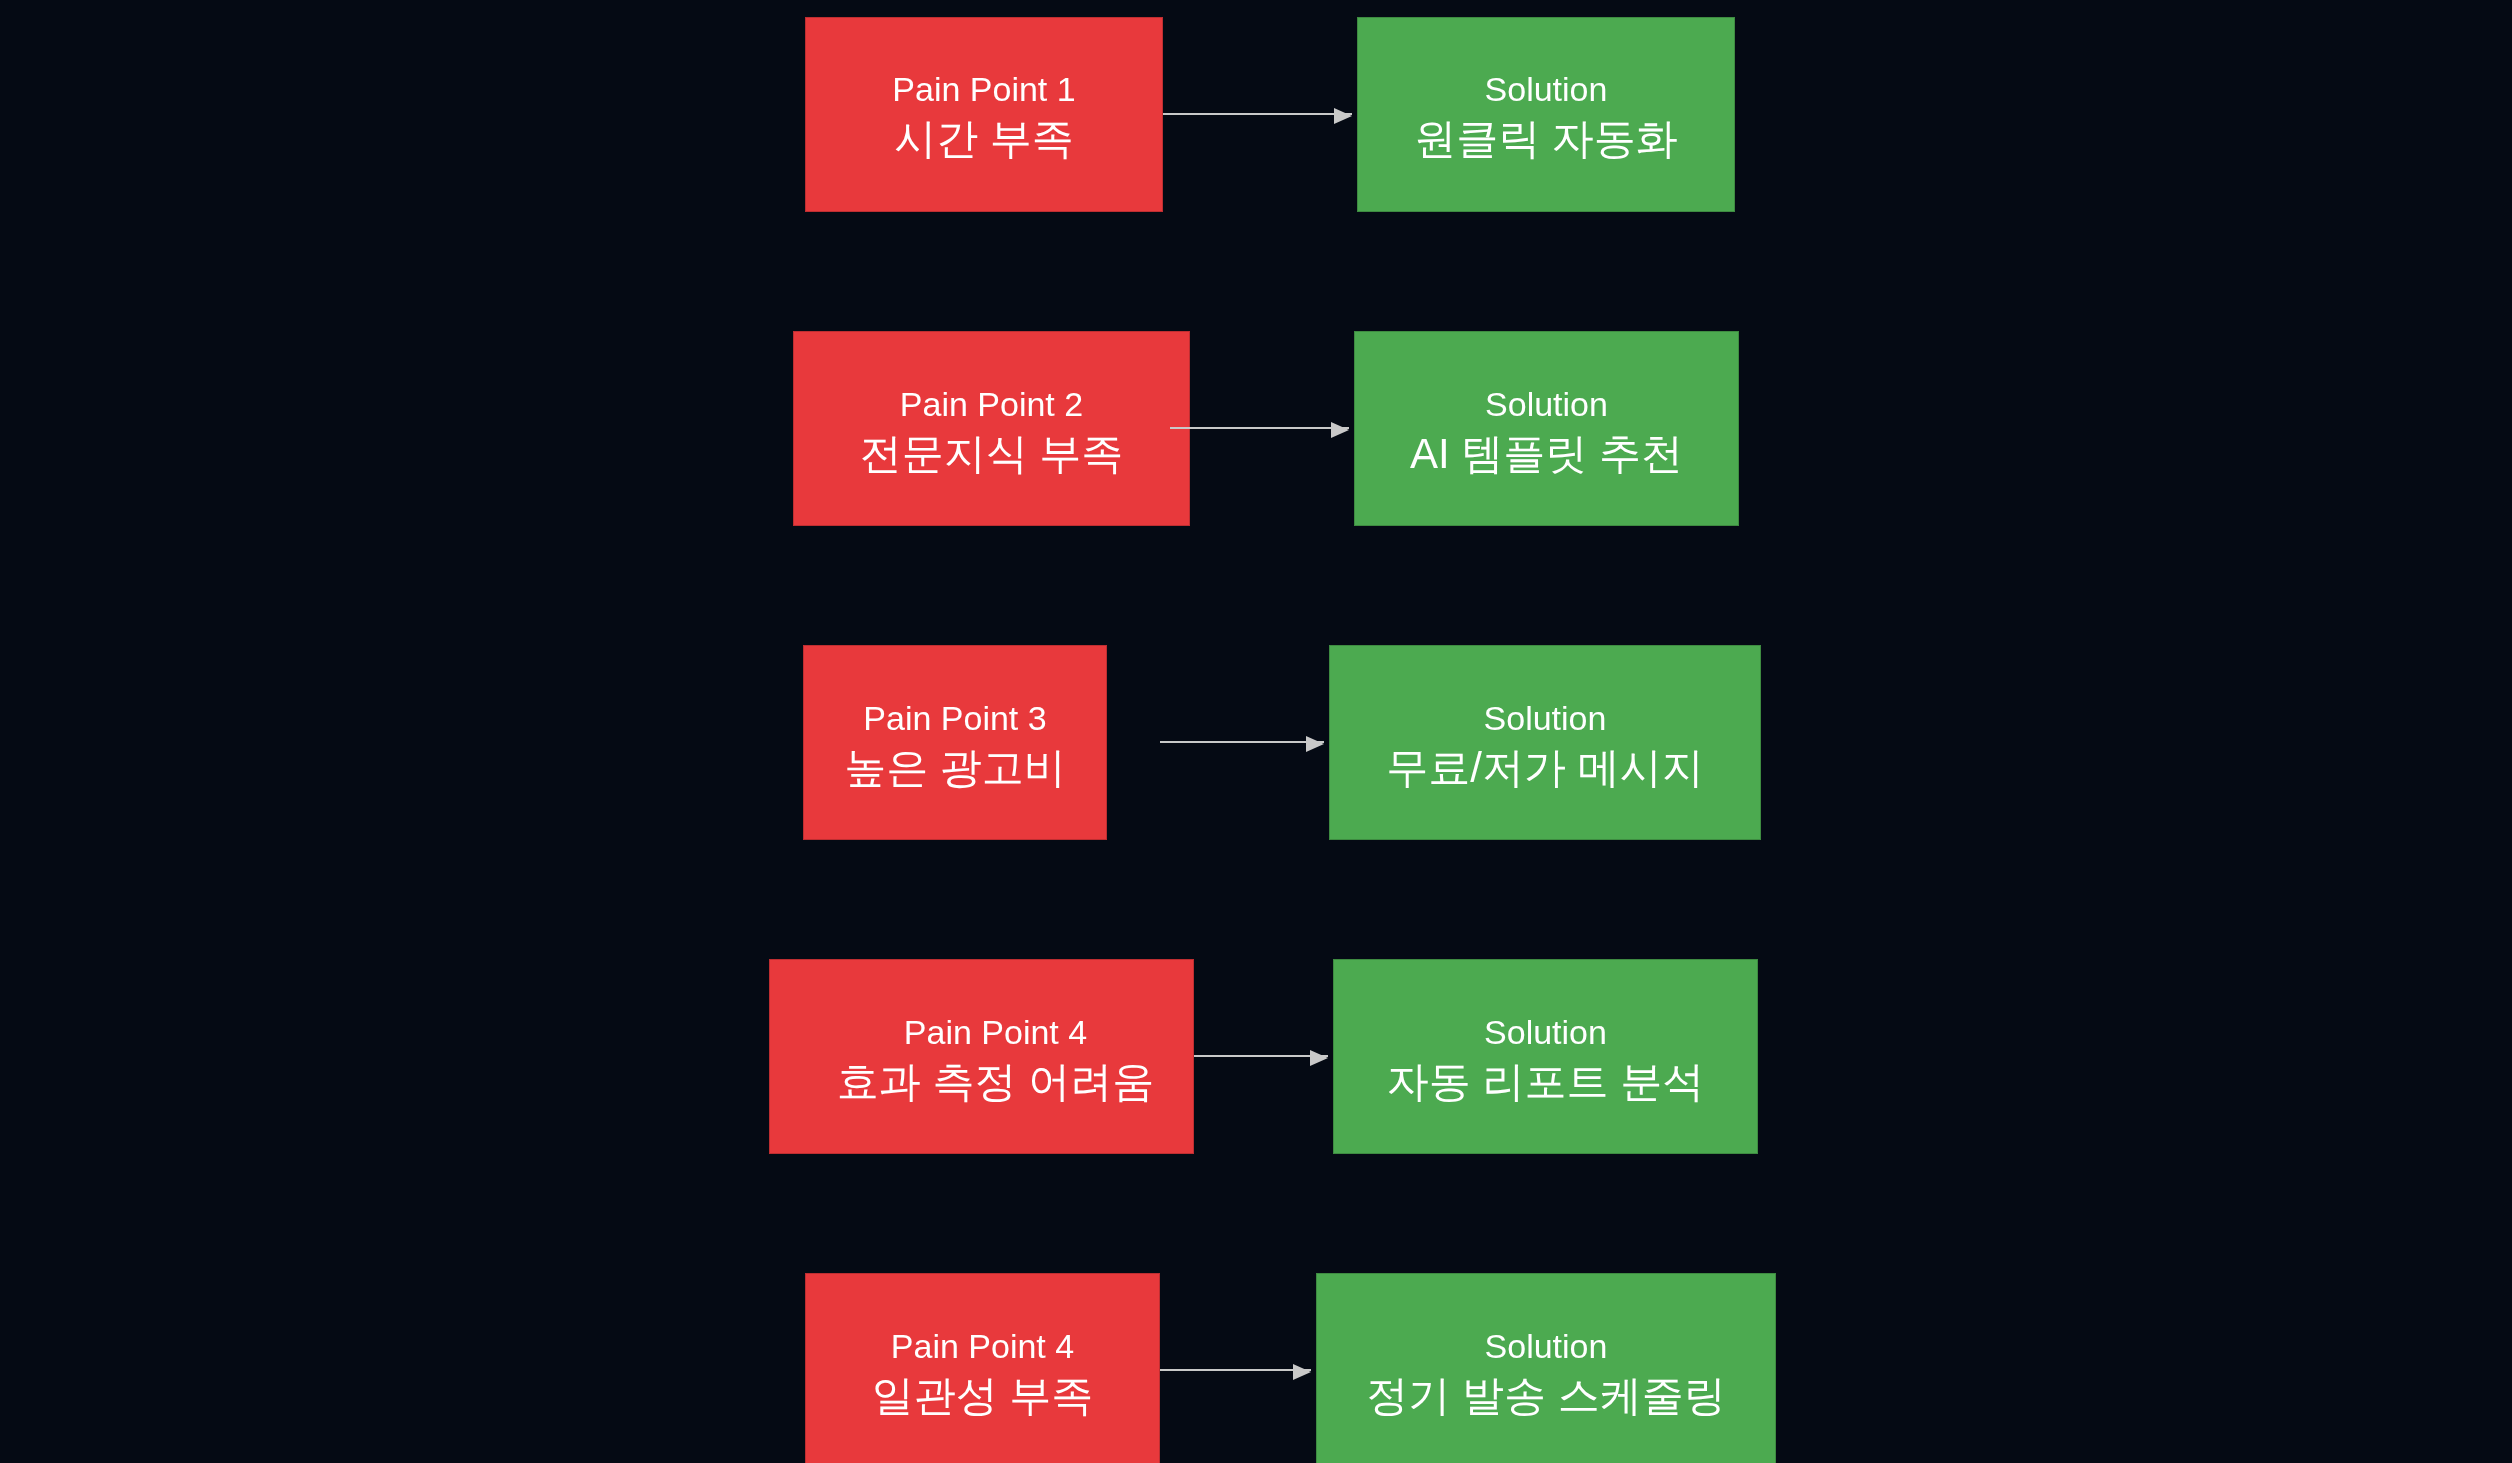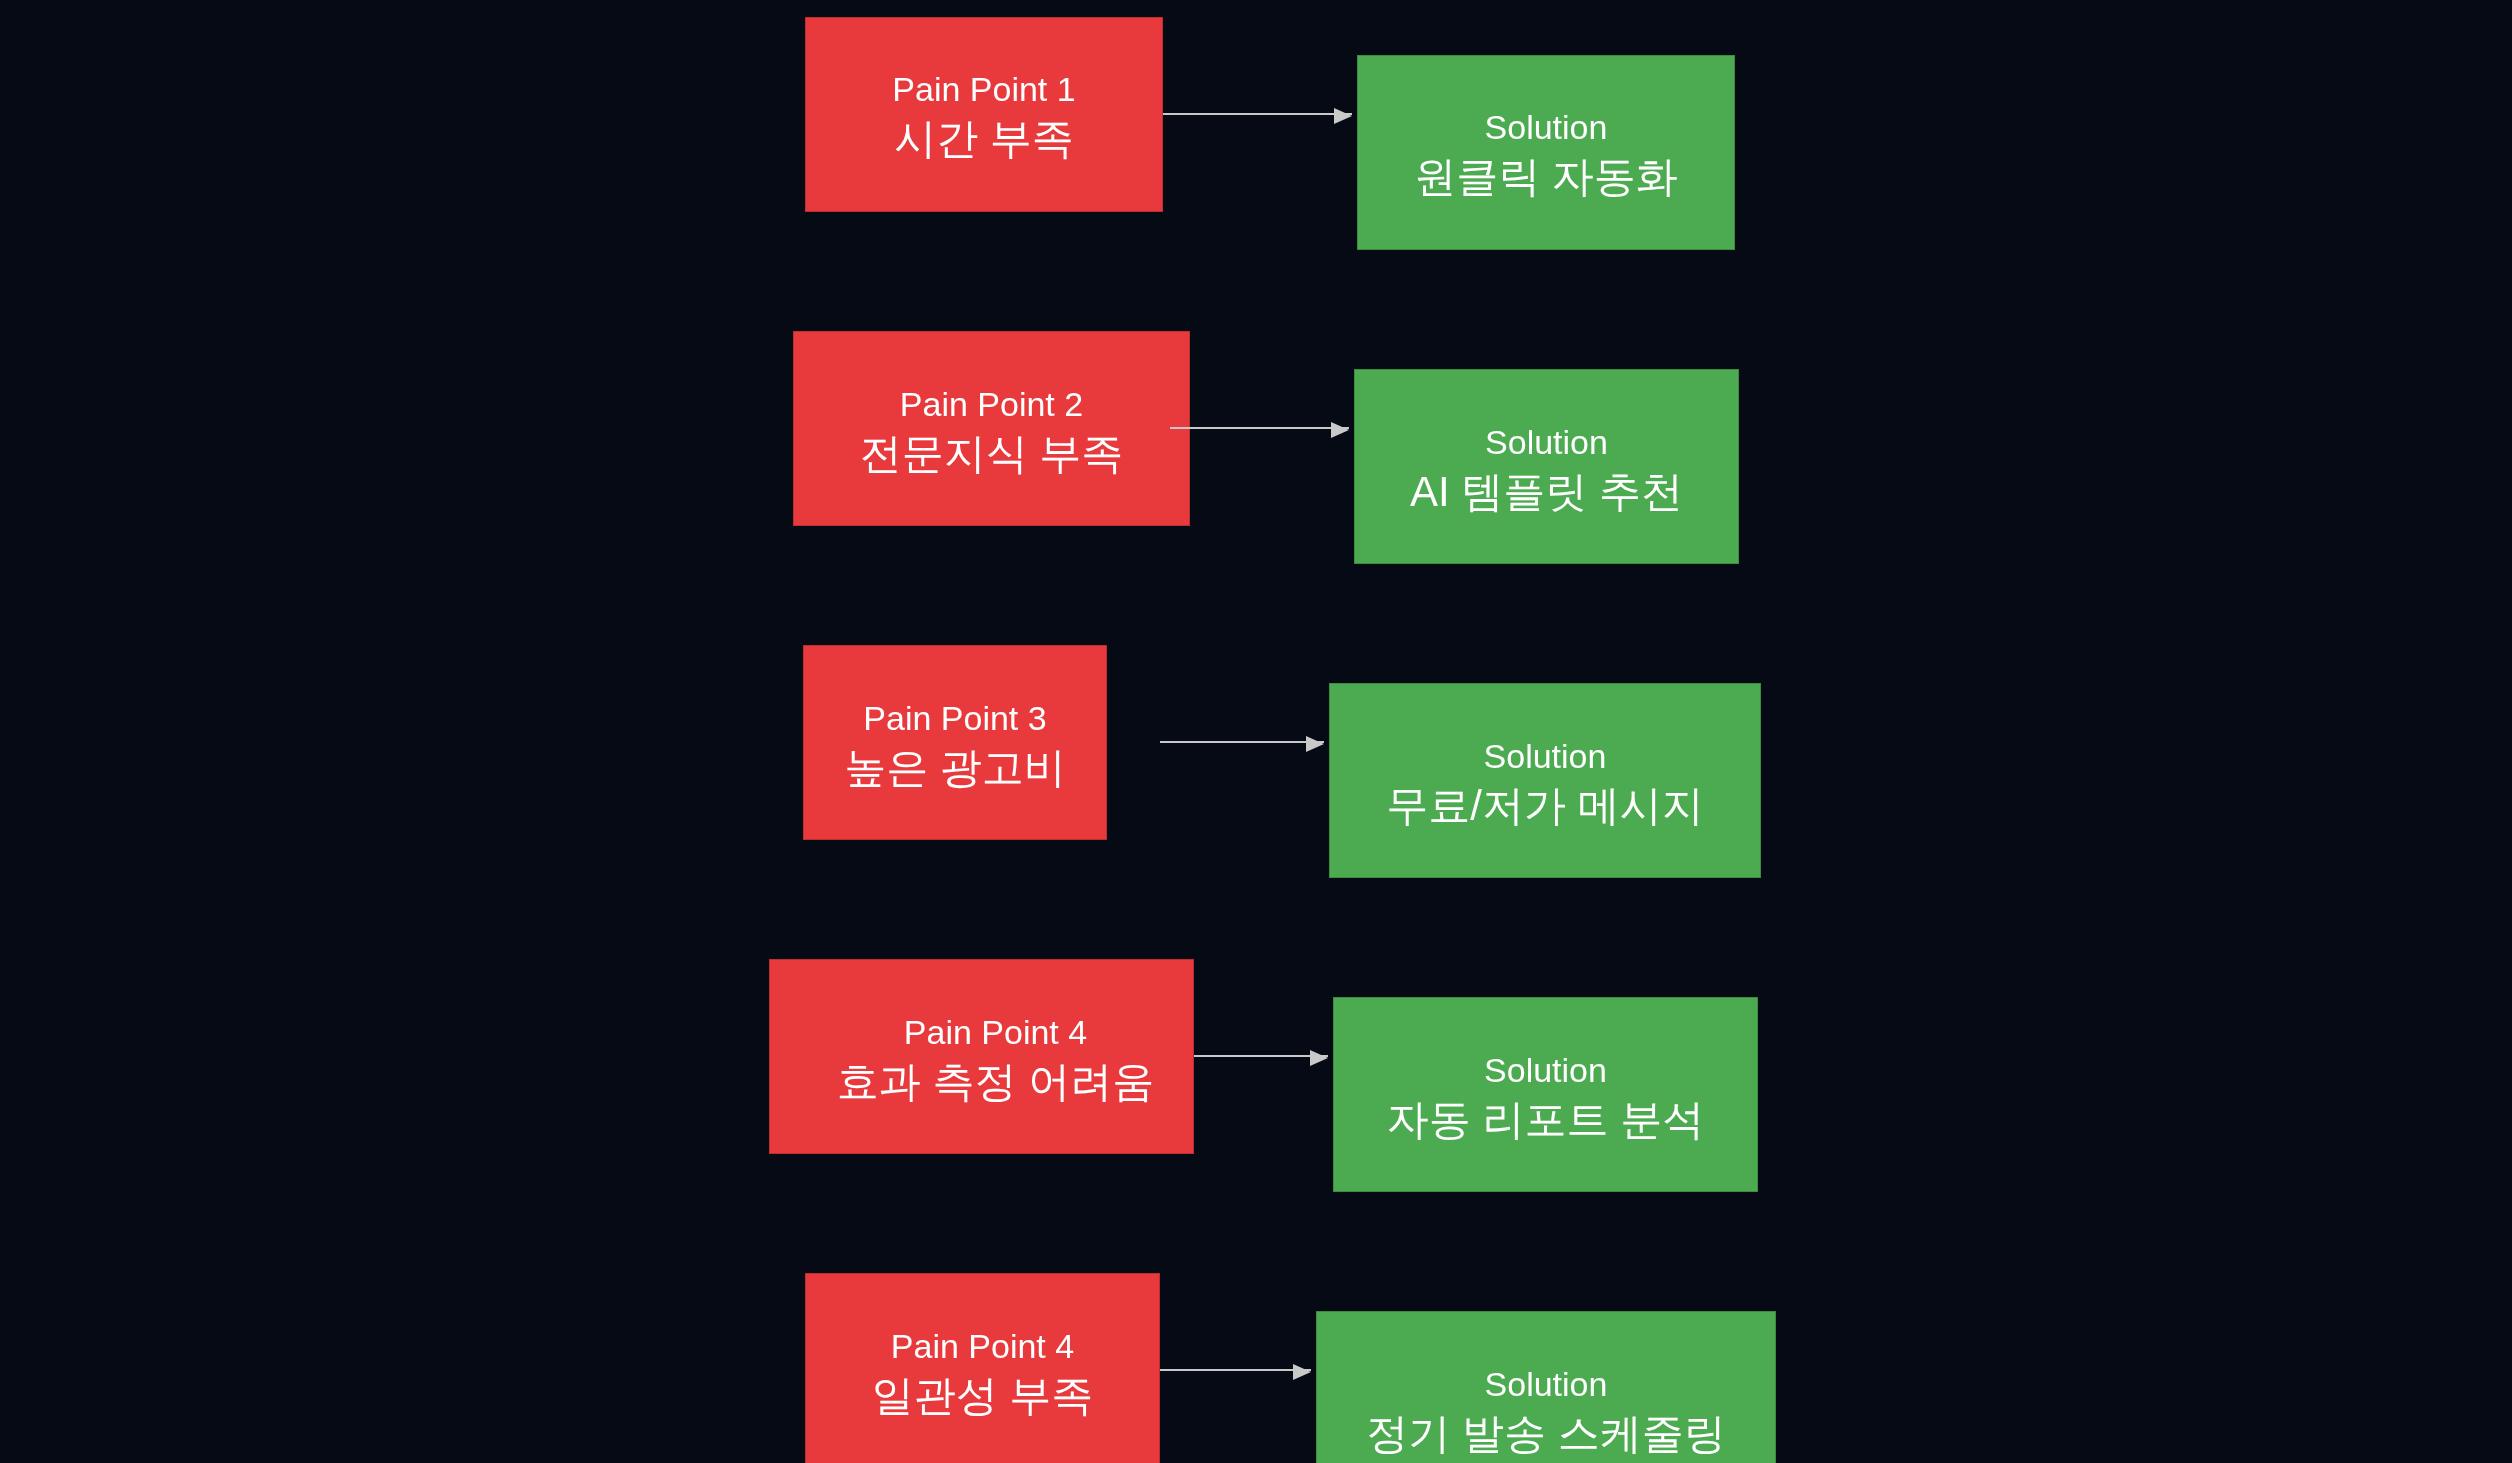--- a/index.html
+++ b/index.html
@@ -27,21 +27,20 @@
     color: #ffffff;
     text-align: center;
   }
   .pain {
     background: #e8393c;
     border: 1.8px solid rgba(0,0,0,0.18);
   }
   .solution {
     background: #4caa50;
     border: 1.8px solid rgba(0,0,0,0.18);
-    margin-top: 38px;
   }
   .box-title {
     font-size: 34px;
     line-height: 41px;
     font-weight: 400;
   }
   .box-subtitle {
     font-size: 42px;
     line-height: 41px;
     font-weight: 400;

